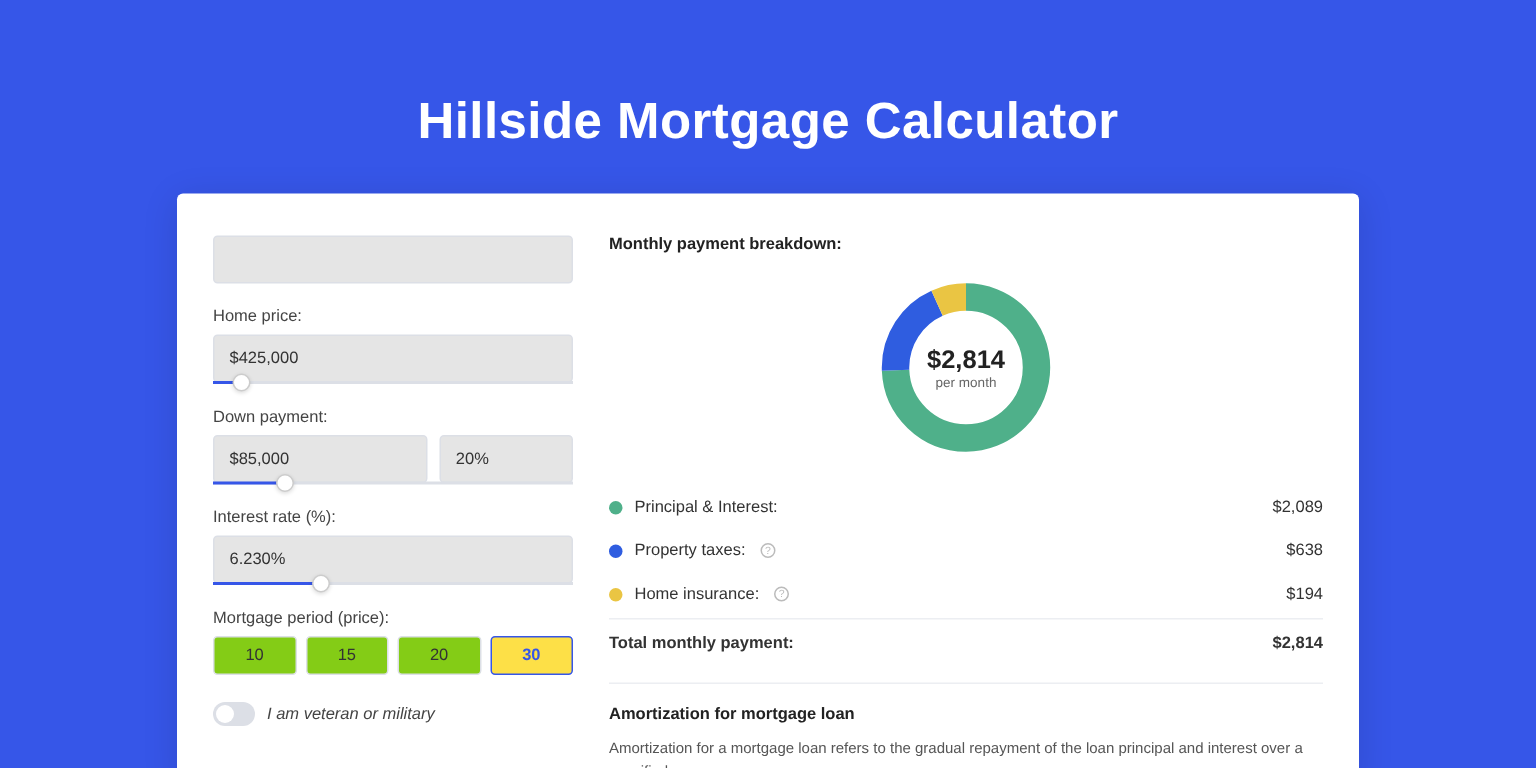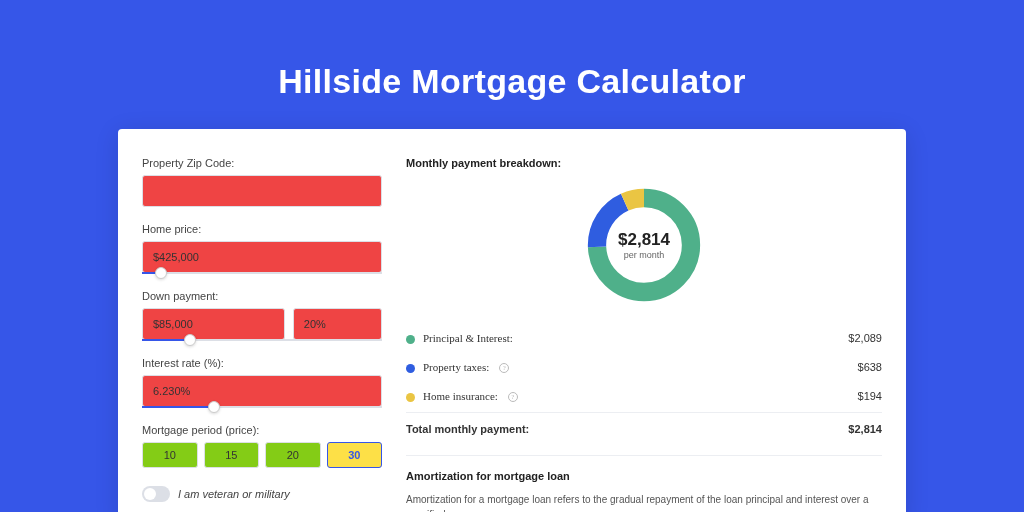--- a/index.html
+++ b/index.html
@@ -44,21 +44,21 @@
     display: block;
   }
   .text-input {
     width: 100%;
     height: 32px;
     border: 1px solid #dcdfe6;
     border-radius: 3px;
     padding: 0 10px;
     font-size: 11px;
     color: #333;
-    background: #ef4444;
+    background: #e5e5e5;
   }
   .text-input::placeholder { color: #999; }
   .field-group { margin-bottom: 16px; position: relative; }
 
   .slider-track {
     height: 2px;
     background: #dcdfe6;
     position: relative;
     margin-top: -1px;
   }
@@ -162,21 +162,21 @@
     font-size: 11px;
     color: #333;
     border-top: 1px solid transparent;
   }
   .breakdown-row.total {
     font-weight: 700;
     border-top: 1px solid #eceef2;
     padding-top: 10px;
     margin-top: 2px;
   }
-  .br-left { display: flex; align-items: flex-end; gap: 8px; font-family: Liberation Serif, serif; }
+  .br-left { display: flex; align-items: center; gap: 8px; }
   .dot { width: 9px; height: 9px; border-radius: 50%; display: inline-block; }
   .info-icon {
     width: 10px; height: 10px;
     border: 1px solid #bbb;
     border-radius: 50%;
     font-size: 7px;
     color: #bbb;
     display: inline-flex;
     align-items: center;
     justify-content: center;
@@ -204,21 +204,20 @@
 <body>
 
 <div class="outer">
   <h1 class="page-title">Hillside Mortgage Calculator</h1>
 
   <div class="card">
 
     <div class="left-col">
 
       <div class="field-group">
-        <label class="field-label">Property Zip Code:</label>
         <input class="text-input" value="" style="">
       </div>
 
       <div class="field-group">
         <label class="field-label">Home price:</label>
         <input class="text-input" value="$425,000" style="">
         <div class="slider-track">
           <div class="slider-fill" style="width:8%"></div>
           <div class="slider-thumb" style="left:calc(8% - 6px)"></div>
         </div>

